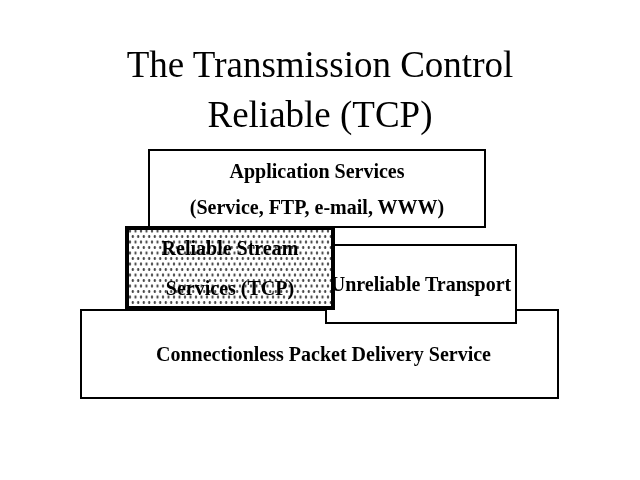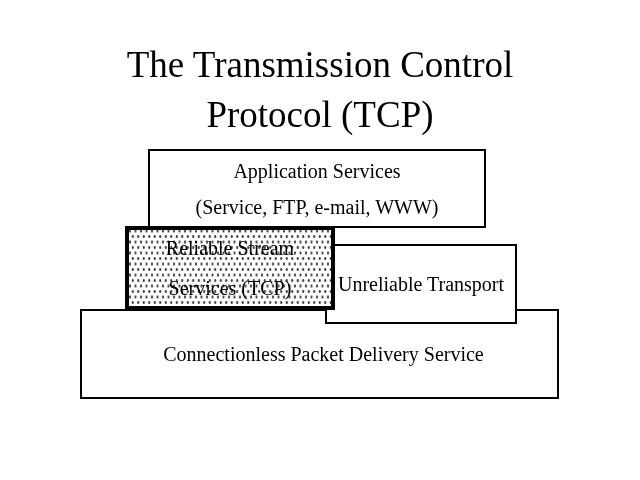--- a/index.html
+++ b/index.html
@@ -31,20 +31,21 @@
     position: absolute;
     box-sizing: border-box;
     background: #ffffff;
     border: 2px solid #000000;
     display: flex;
     flex-direction: column;
     justify-content: center;
     text-align: center;
     font-size: 20px;
     color: #000000;
+    font-weight: bold;
   }
   .box .bline {
     line-height: 40px;
     white-space: nowrap;
   }
   .box-app {
     left: 148px;
     top: 149px;
     width: 338px;
     height: 79px;
@@ -81,21 +82,21 @@
     padding-left: 8px;
   }
 </style>
 </head>
 <body>
 
 <div class="slide">
 
   <div class="title">
     <div>The Transmission Control</div>
-    <div>Protocol (TCP)</div>
+    <div>Reliable (TCP)</div>
   </div>
 
   <div class="box box-app">
     <div class="bline">Application Services</div>
     <div class="bline">(Service, FTP, e-mail, WWW)</div>
   </div>
 
   <div class="box box-tcp">
     <div class="bline">Reliable Stream</div>
     <div class="bline">Services (TCP)</div>

